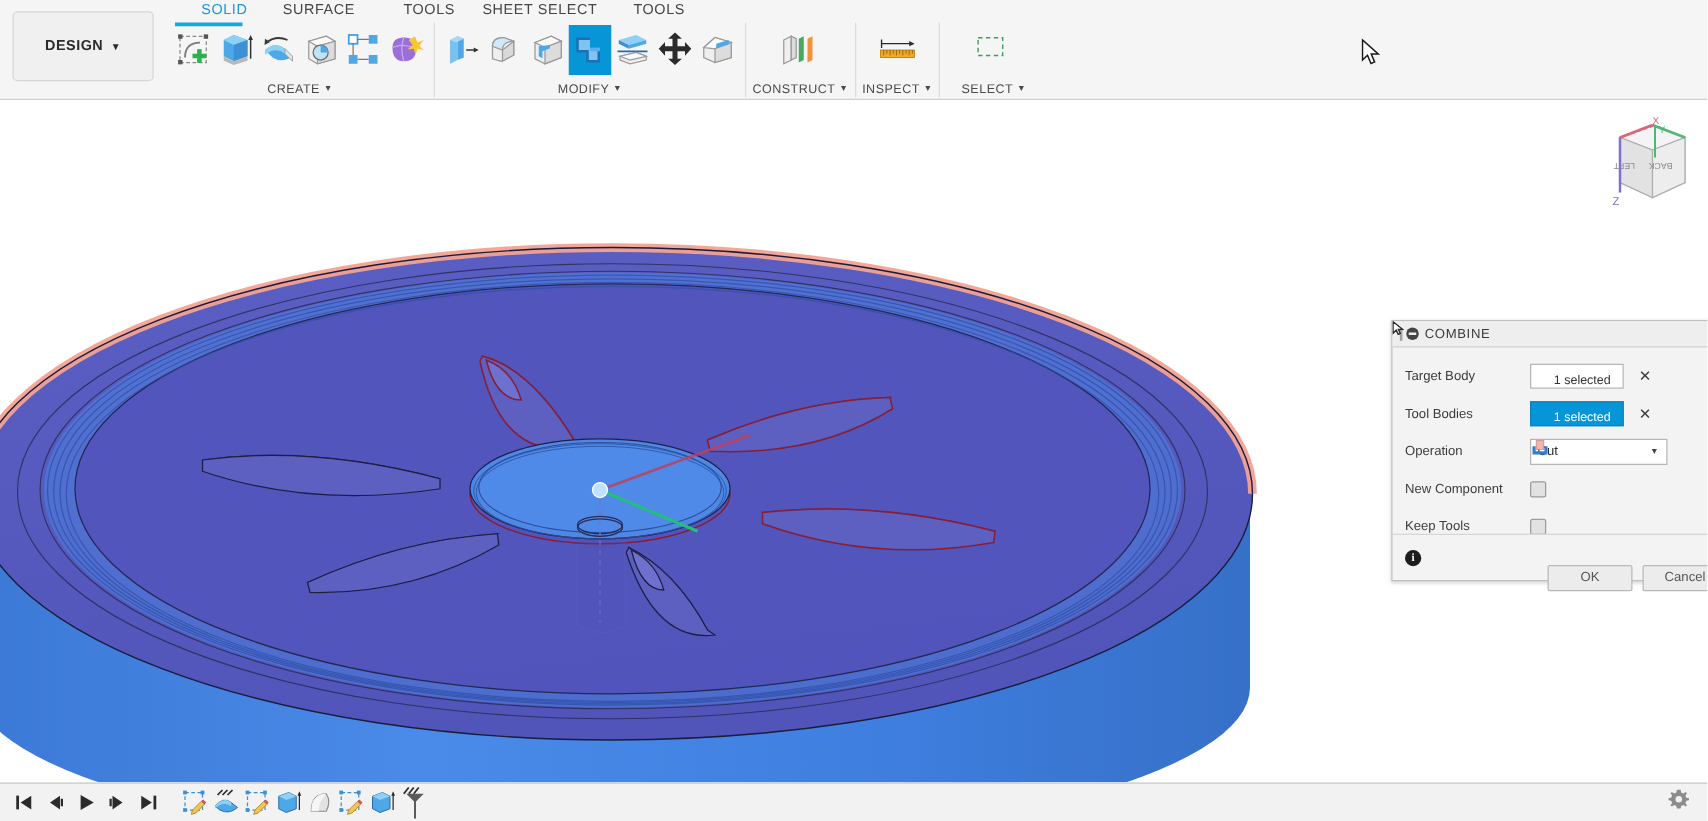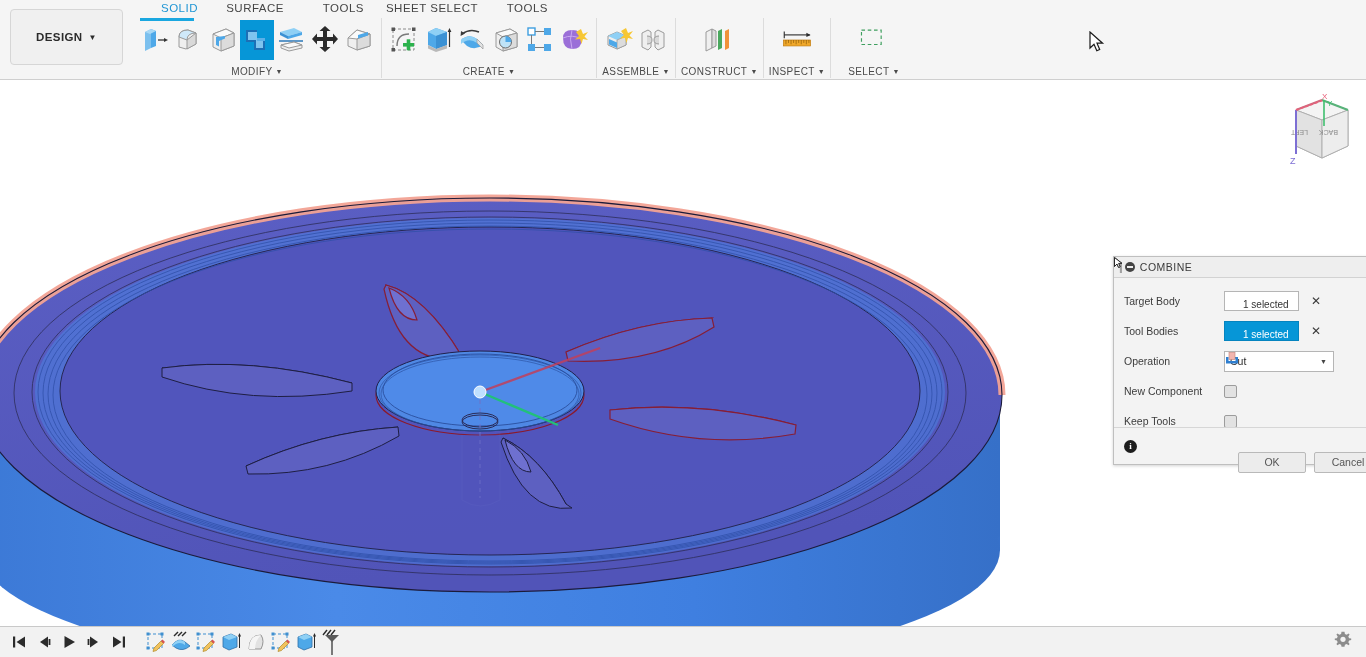--- a/index.html
+++ b/index.html
@@ -164,83 +164,20 @@
       </div>
       <div class="tab" style="width:70px">
         <span>TOOLS</span>
       </div>
     </div>
 
     <div class="ribbon">
 
       <div class="group">
         <div class="grow">
-          <div class="ibtn">
-            <svg width="30" height="30" viewBox="0 0 30 30">
-              <path d="M5 7 L11 4 L11 23 L5 26 Z" fill="#7cc0ee"></path>
-              <path d="M11 4 L16 6 L16 21 L11 23 Z" fill="#4ea8e8"></path>
-              <path d="M5 7 L11 4 L16 6 L10 9 Z" fill="#a8d8f5"></path>
-              <line x1="18" y1="15" x2="26" y2="15" stroke="#333" stroke-width="1.3"></line>
-              <path d="M28 15 L24 13 L24 17 Z" fill="#333"></path>
-            </svg>
-          </div>
-          <div class="ibtn">
-            <svg width="30" height="30" viewBox="0 0 30 30">
-              <path d="M5 22 L5 12 Q5 5 14 5 L22 8 L22 19 L12 24 Z" fill="#efefef" stroke="#9a9a9a" stroke-width="1"></path>
-              <path d="M5 12 Q5 5 14 5 L22 8 Q13 8 13 15 Z" fill="#cfe9fa" stroke="#9a9a9a" stroke-width="1"></path>
-              <path d="M13 15 L13 24 L22 19 L22 8 Z" fill="#d9d9d9" stroke="#9a9a9a" stroke-width="1"></path>
-            </svg>
-          </div>
-          <div class="ibtn">
-            <svg width="30" height="30" viewBox="0 0 30 30">
-              <path d="M5 9 L18 4 L26 8 L26 21 L13 26 L5 22 Z" fill="#efefef" stroke="#9a9a9a" stroke-width="1"></path>
-              <path d="M5 9 L18 4 L26 8 L13 13 Z" fill="#fafafa" stroke="#9a9a9a" stroke-width="1"></path>
-              <path d="M13 13 L13 26 L26 21 L26 8 Z" fill="#dcdcdc" stroke="#9a9a9a" stroke-width="1"></path>
-              <path d="M8 12 L8 20 L11 21.5 L11 16 L17 13.5 L17 11 Z" fill="#4ea8e8"></path>
-            </svg>
-          </div>
-          <div class="ibtn active">
-            <svg width="30" height="30" viewBox="0 0 30 30">
-              <path d="M4 5 L15 5 L15 13 L23 13 L23 25 L12 25 L12 17 L4 17 Z" fill="#1c6fb5"></path>
-              <path d="M6 7 L15 7 L15 15 L21 15 L21 23 L14 23 L14 15 L6 15 Z" fill="#7fc4ef"></path>
-              <path d="M15 13 L23 13 L23 16 L15 16 Z" fill="#5ab0e8"></path>
-            </svg>
-          </div>
-          <div class="ibtn">
-            <svg width="30" height="30" viewBox="0 0 30 30">
-              <path d="M4 7 L18 3 L26 7 L12 11 Z" fill="#8fd0f5"></path>
-              <path d="M4 7 L12 11 L12 14 L4 10 Z" fill="#3b91d4"></path>
-              <path d="M12 11 L26 7 L26 10 L12 14 Z" fill="#4ea8e8"></path>
-              <line x1="3" y1="16" x2="27" y2="16" stroke="#1c6fb5" stroke-width="1.4"></line>
-              <path d="M5 20 L18 17 L26 20 L26 23 L13 26 L5 23 Z" fill="#efefef" stroke="#9a9a9a" stroke-width="1"></path>
-              <path d="M5 20 L18 17 L26 20 L13 23 Z" fill="#fafafa" stroke="#9a9a9a" stroke-width="1"></path>
-            </svg>
-          </div>
-          <div class="ibtn">
-            <svg width="30" height="30" viewBox="0 0 30 30">
-              <path d="M13 12 L13 6 L9.5 6 L15 1 L20.5 6 L17 6 L17 12 L23 12 L23 8.5 L28 14 L23 19.5 L23 16 L17 16 L17 22 L20.5 22 L15 27 L9.5 22 L13 22 L13 16 L7 16 L7 19.5 L2 14 L7 8.5 L7 12 Z" fill="#2b2b2b"></path>
-            </svg>
-          </div>
-          <div class="ibtn">
-            <svg width="30" height="30" viewBox="0 0 30 30">
-              <path d="M4 13 L13 5 L26 9 L26 21 L13 25 L4 21 Z" fill="#efefef" stroke="#9a9a9a" stroke-width="1"></path>
-              <path d="M4 13 L13 5 L26 9 L13 14 Z" fill="#fafafa" stroke="#9a9a9a" stroke-width="1"></path>
-              <path d="M13 14 L13 25 L26 21 L26 9 Z" fill="#dcdcdc" stroke="#9a9a9a" stroke-width="1"></path>
-              <path d="M14 10 L24 7 L24 10.5 L14 13.5 Z" fill="#4ea8e8"></path>
-            </svg>
-          </div>
-        </div>
-        <div class="gcap">
-          <span>MODIFY</span>
-          <span class="caret">▼</span>
-        </div>
-      </div>
-
-      <div class="group">
-        <div class="grow">
 
           <div class="ibtn">
             <svg width="30" height="30" viewBox="0 0 30 30">
               <rect x="4" y="4" width="21" height="21" fill="none" stroke="#8a8a8a" stroke-width="1" stroke-dasharray="3 2"></rect>
               <rect x="2.5" y="2.5" width="3.5" height="3.5" fill="#555"></rect>
               <rect x="23" y="2.5" width="3.5" height="3.5" fill="#555"></rect>
               <rect x="2.5" y="23" width="3.5" height="3.5" fill="#555"></rect>
               <path d="M8 21 Q8 9 20 9" fill="none" stroke="#7a7a7a" stroke-width="1.4"></path>
               <rect x="14" y="18" width="11" height="3.6" fill="#2bb24c"></rect>
               <rect x="17.7" y="14.3" width="3.6" height="11" fill="#2bb24c"></rect>
@@ -302,41 +239,79 @@
         <div class="gcap">
           <span>CREATE</span>
           <span class="caret">▼</span>
         </div>
       </div>
 
       <div class="group">
         <div class="grow">
           <div class="ibtn">
             <svg width="30" height="30" viewBox="0 0 30 30">
-              <path d="M4 11 L13 7 L22 11 L22 20 L13 24 L4 20 Z" fill="#efefef" stroke="#9a9a9a" stroke-width="1"></path>
-              <path d="M4 11 L13 7 L22 11 L13 15 Z" fill="#8fd0f5"></path>
-              <path d="M13 15 L13 24 L22 20 L22 11 Z" fill="#dcdcdc" stroke="#9a9a9a" stroke-width=".8"></path>
-              <path d="M5 14 L13 17.5 L13 23 L5 19.5 Z" fill="#4ea8e8"></path>
-              <path d="M22 3 L24 8 L29 6 L25.5 10.5 L29 14 L24 13 L22.5 18 L21 13 L16 13.5 L20 10 L17 6 Z" fill="#f7c733"></path>
-            </svg>
-          </div>
-          <div class="ibtn">
-            <svg width="30" height="30" viewBox="0 0 30 30">
-              <path d="M4 8 L10 5 L13 7 L13 22 L10 25 L4 22 Z" fill="#efefef" stroke="#9a9a9a" stroke-width="1"></path>
-              <path d="M9 11 Q14 11 14 15 Q14 19 9 19" fill="#d8d8d8" stroke="#9a9a9a" stroke-width="1"></path>
-              <path d="M26 8 L20 5 L17 7 L17 22 L20 25 L26 22 Z" fill="#efefef" stroke="#9a9a9a" stroke-width="1"></path>
-              <path d="M21 11 Q16 11 16 15 Q16 19 21 19" fill="#d8d8d8" stroke="#9a9a9a" stroke-width="1"></path>
+              <path d="M5 7 L11 4 L11 23 L5 26 Z" fill="#7cc0ee"></path>
+              <path d="M11 4 L16 6 L16 21 L11 23 Z" fill="#4ea8e8"></path>
+              <path d="M5 7 L11 4 L16 6 L10 9 Z" fill="#a8d8f5"></path>
+              <line x1="18" y1="15" x2="26" y2="15" stroke="#333" stroke-width="1.3"></line>
+              <path d="M28 15 L24 13 L24 17 Z" fill="#333"></path>
+            </svg>
+          </div>
+          <div class="ibtn">
+            <svg width="30" height="30" viewBox="0 0 30 30">
+              <path d="M5 22 L5 12 Q5 5 14 5 L22 8 L22 19 L12 24 Z" fill="#efefef" stroke="#9a9a9a" stroke-width="1"></path>
+              <path d="M5 12 Q5 5 14 5 L22 8 Q13 8 13 15 Z" fill="#cfe9fa" stroke="#9a9a9a" stroke-width="1"></path>
+              <path d="M13 15 L13 24 L22 19 L22 8 Z" fill="#d9d9d9" stroke="#9a9a9a" stroke-width="1"></path>
+            </svg>
+          </div>
+          <div class="ibtn">
+            <svg width="30" height="30" viewBox="0 0 30 30">
+              <path d="M5 9 L18 4 L26 8 L26 21 L13 26 L5 22 Z" fill="#efefef" stroke="#9a9a9a" stroke-width="1"></path>
+              <path d="M5 9 L18 4 L26 8 L13 13 Z" fill="#fafafa" stroke="#9a9a9a" stroke-width="1"></path>
+              <path d="M13 13 L13 26 L26 21 L26 8 Z" fill="#dcdcdc" stroke="#9a9a9a" stroke-width="1"></path>
+              <path d="M8 12 L8 20 L11 21.5 L11 16 L17 13.5 L17 11 Z" fill="#4ea8e8"></path>
+            </svg>
+          </div>
+          <div class="ibtn active">
+            <svg width="30" height="30" viewBox="0 0 30 30">
+              <path d="M4 5 L15 5 L15 13 L23 13 L23 25 L12 25 L12 17 L4 17 Z" fill="#1c6fb5"></path>
+              <path d="M6 7 L15 7 L15 15 L21 15 L21 23 L14 23 L14 15 L6 15 Z" fill="#7fc4ef"></path>
+              <path d="M15 13 L23 13 L23 16 L15 16 Z" fill="#5ab0e8"></path>
+            </svg>
+          </div>
+          <div class="ibtn">
+            <svg width="30" height="30" viewBox="0 0 30 30">
+              <path d="M4 7 L18 3 L26 7 L12 11 Z" fill="#8fd0f5"></path>
+              <path d="M4 7 L12 11 L12 14 L4 10 Z" fill="#3b91d4"></path>
+              <path d="M12 11 L26 7 L26 10 L12 14 Z" fill="#4ea8e8"></path>
+              <line x1="3" y1="16" x2="27" y2="16" stroke="#1c6fb5" stroke-width="1.4"></line>
+              <path d="M5 20 L18 17 L26 20 L26 23 L13 26 L5 23 Z" fill="#efefef" stroke="#9a9a9a" stroke-width="1"></path>
+              <path d="M5 20 L18 17 L26 20 L13 23 Z" fill="#fafafa" stroke="#9a9a9a" stroke-width="1"></path>
+            </svg>
+          </div>
+          <div class="ibtn">
+            <svg width="30" height="30" viewBox="0 0 30 30">
+              <path d="M13 12 L13 6 L9.5 6 L15 1 L20.5 6 L17 6 L17 12 L23 12 L23 8.5 L28 14 L23 19.5 L23 16 L17 16 L17 22 L20.5 22 L15 27 L9.5 22 L13 22 L13 16 L7 16 L7 19.5 L2 14 L7 8.5 L7 12 Z" fill="#2b2b2b"></path>
+            </svg>
+          </div>
+          <div class="ibtn">
+            <svg width="30" height="30" viewBox="0 0 30 30">
+              <path d="M4 13 L13 5 L26 9 L26 21 L13 25 L4 21 Z" fill="#efefef" stroke="#9a9a9a" stroke-width="1"></path>
+              <path d="M4 13 L13 5 L26 9 L13 14 Z" fill="#fafafa" stroke="#9a9a9a" stroke-width="1"></path>
+              <path d="M13 14 L13 25 L26 21 L26 9 Z" fill="#dcdcdc" stroke="#9a9a9a" stroke-width="1"></path>
+              <path d="M14 10 L24 7 L24 10.5 L14 13.5 Z" fill="#4ea8e8"></path>
             </svg>
           </div>
         </div>
         <div class="gcap">
-          <span>ASSEMBLE</span>
+          <span>MODIFY</span>
           <span class="caret">▼</span>
         </div>
       </div>
+
 
       <div class="group">
         <div class="grow">
           <div class="ibtn">
             <svg width="34" height="30" viewBox="0 0 34 30">
               <path d="M4 7 L10 4 L10 23 L4 26 Z" fill="#efefef" stroke="#9a9a9a" stroke-width="1"></path>
               <path d="M10 4 L14 6 L14 21 L10 23 Z" fill="#dcdcdc" stroke="#9a9a9a" stroke-width="1"></path>
               <path d="M16 6 L20 4 L20 23 L16 25 Z" fill="#4aa85e"></path>
               <path d="M23 6 L27 4 L27 23 L23 25 Z" fill="#f0923a"></path>
             </svg>

